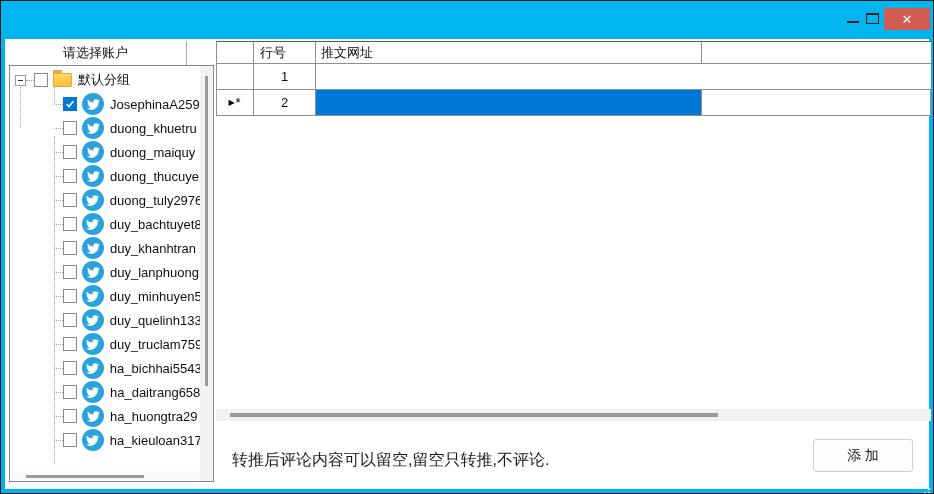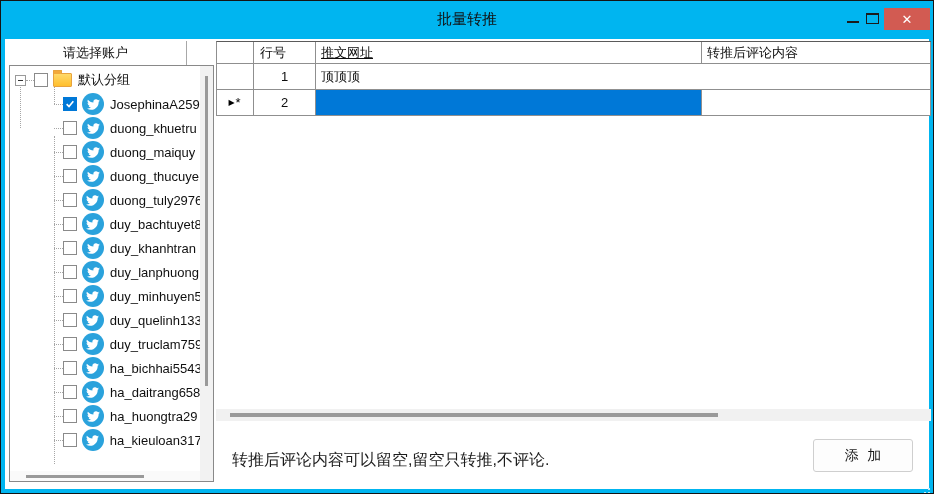--- a/index.html
+++ b/index.html
@@ -70,50 +70,49 @@
   
   .grid { position:absolute; left:211px; top:2px; width:715px; border-top:1px solid #5a5a5a; border-left:1px solid #8f8f8f; background:#fff; }
   .grid-row { display:flex; height:26px; border-bottom:1px solid #8f8f8f;text-align:right; }
   .grid-row.header { height:22px; }
   .gcell {
     border-right:1px solid #8f8f8f; font-size:13px; color:#0d0d0d; background:#fff;
     display:flex; align-items:center; padding:0 5px; white-space:nowrap; overflow:hidden;
   }
   .c0 { width:37px; justify-content:center; padding:0; }
   .c1 { width:62px; justify-content:center; }
-  .c2 { width:386px;text-decoration:underline; }
+  .c2 { width:386px; }
   .c3 { flex:1; }
   .grid-row.header .c1 { justify-content:flex-start; padding-left:6px; }
   .gcell.selected { background:#0078d7; }
   .indicator { letter-spacing:1px; color:#000; }
   .indicator .tri { font-size:8px; }
   .indicator .ast { font-size:13px; }
 
   .grid-hscroll { position:absolute; left:211px; top:370px; width:715px; height:12px; background:#f1f1f1; }
   .grid-hthumb { position:absolute; left:14px; top:4px; width:488px; height:4px; background:#9a9a9a; }
 
   
   .hint { position:absolute; left:227px; top:411px; font-size:16px; color:#1c1c1c; }
   .add-btn {
     position:absolute; left:808px; top:400px; width:100px; height:33px;
     background:#fdfdfd; border:1px solid #cfcfcf; border-radius:3px;
-    font-size:14px; color:#1a1a1a; font-family:Liberation Mono, monospace; cursor:pointer;
+    font-size:14px; color:#1a1a1a; font-family:Liberation Serif, serif; cursor:pointer;
     display:flex; align-items:center; justify-content:center;
   }
   
   .grip { position:absolute; right:3px; bottom:3px; width:2px; height:2px; background:#bfeffb;
     box-shadow:-8px 8px #bfeffb,-4px 8px #bfeffb,0 8px #bfeffb,-4px 4px #bfeffb,0 4px #bfeffb,0 0 #bfeffb; }
 </style>
 </head>
 <body>
 
 <div class="window" style="background: rgb(0, 181, 240);">
 
   <div class="titlebar">
-    <div class="title">批量转推</div>
     <div class="btn-min"></div>
     <div class="btn-max"></div>
     <div class="btn-close" style="background: rgb(210, 91, 82);">
       <span>✕</span>
     </div>
   </div>
 
   <div class="client">
 
     <div class="panel-header">请选择账户</div>
@@ -295,26 +294,24 @@
       <div class="tree-hscroll">
         <div class="tree-hthumb"></div>
       </div>
     </div>
 
     <div class="grid" id="data-grid">
         <div class="grid-row header">
           <div class="gcell c0"></div>
           <div class="gcell c1">行号</div>
           <div class="gcell c2">推文网址</div>
-          <div class="gcell c3">转推后评论内容</div>
         </div>
         <div class="grid-row">
           <div class="gcell c0 indicator"></div>
           <div class="gcell c1">1</div>
-          <div class="gcell c3">顶顶顶</div>
         </div>
         <div class="grid-row">
           <div class="gcell c0 indicator">
             <span class="tri">▶</span>
             <span class="ast">*</span>
           </div>
           <div class="gcell c1">2</div>
           <div class="gcell c2 selected"></div>
           <div class="gcell c3"></div>
         </div>

